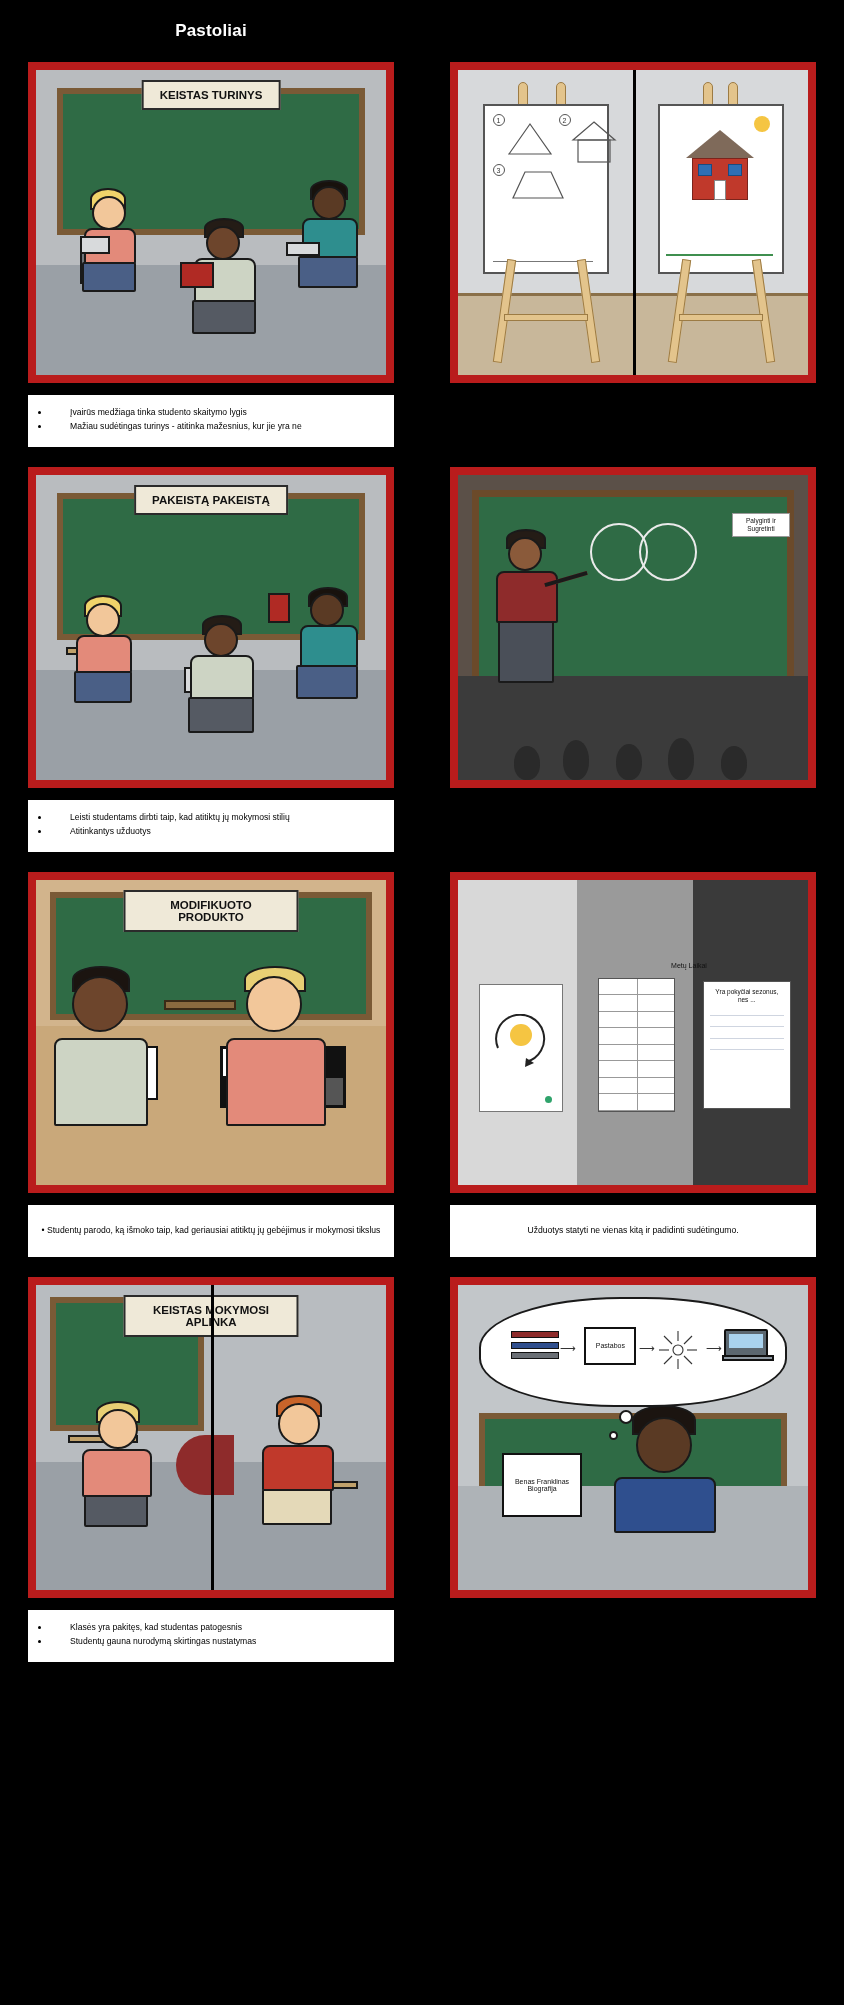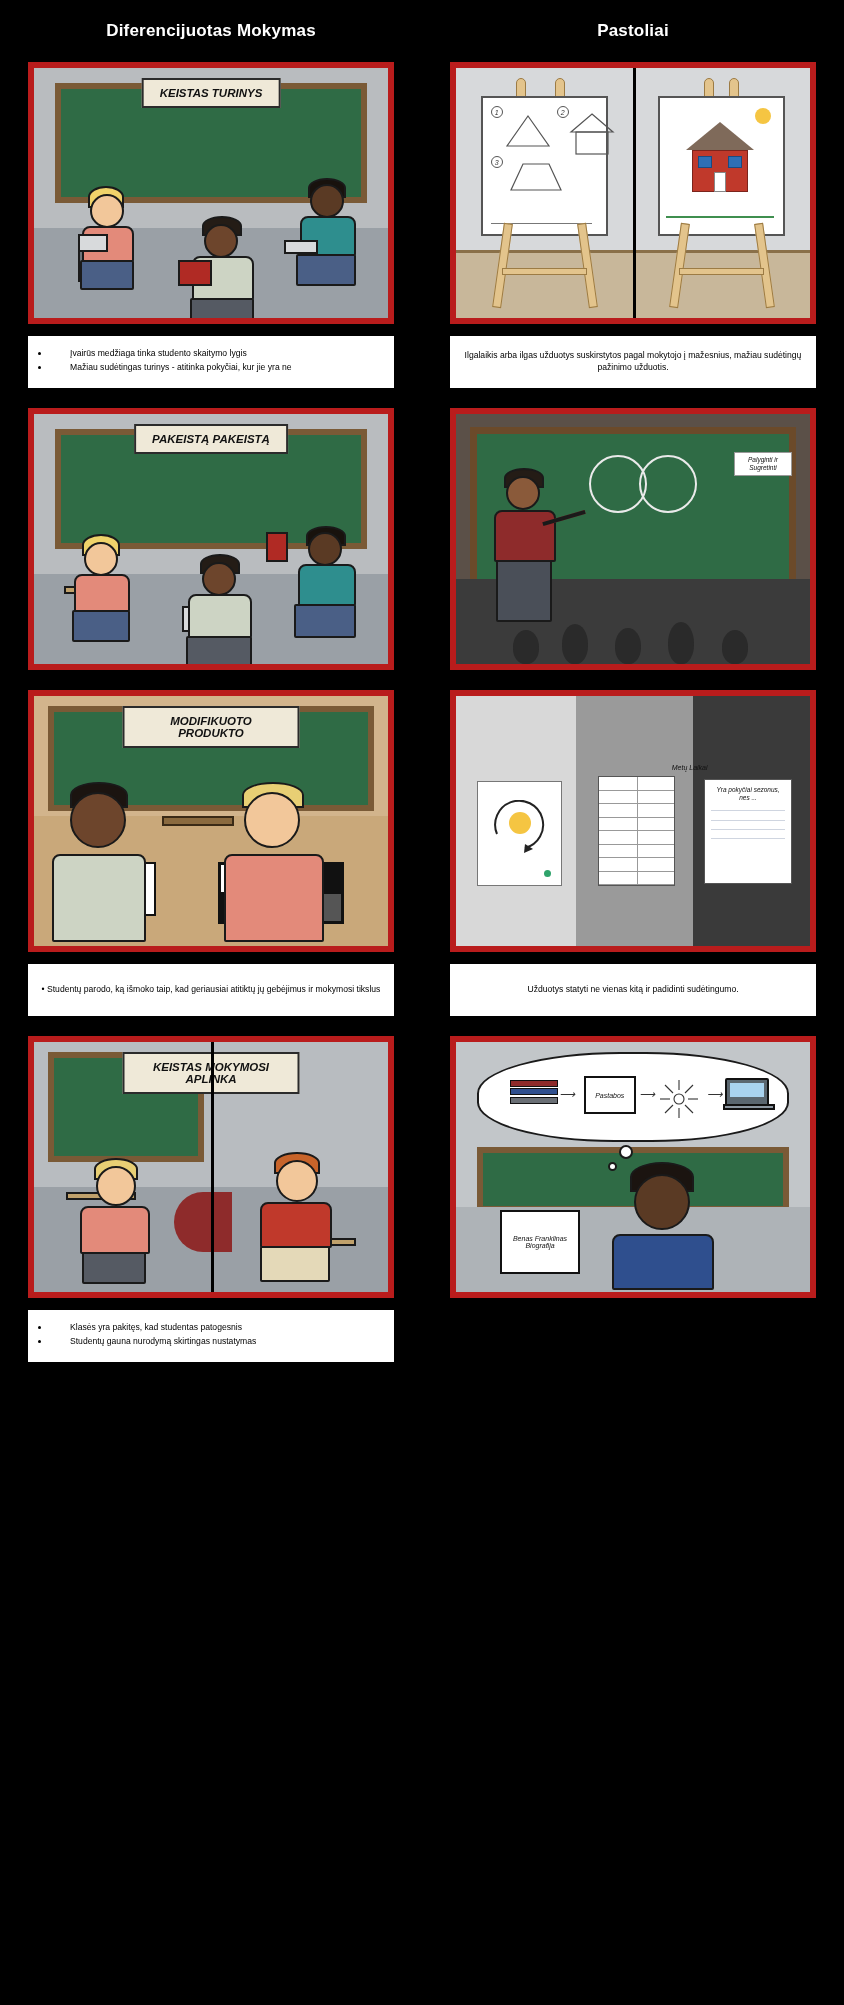--- a/index.html
+++ b/index.html
@@ -41,26 +41,25 @@
     display: flex;
     flex-wrap: wrap;
     width: 844px;
   }
   .cell {
     width: 50%;
     padding: 0 28px 20px 28px;
   }
   .panel {
     width: 100%;
-    height: 262px;
-    border: 6px solid #b91c1c;
+    height: 321px;
+    border: 8px solid #b91c1c;
     background: #b9bcbf;
     position: relative;
     overflow: hidden;
-    font-style: italic;
   }
   .caption {
     width: 100%;
     min-height: 52px;
     margin-top: 12px;
     background: #ffffff;
     color: #000000;
     border: 1px solid #ffffff;
     font-size: 8.6px;
     line-height: 1.35;
@@ -172,21 +171,20 @@
   .mini-laptop { position:absolute; background:#5b6770; border:2px solid #111; border-radius:2px; }
 
   .divider-v { position:absolute; top:0; bottom:0; width:3px; background:#000; z-index:8; }
 </style>
 </head>
 <body>
 
 <div class="board">
 
   <div class="headers">
-    <div class="col-header">Diferencijuotas Mokymas</div>
     <div class="col-header">Pastoliai</div>
   </div>
 
   <div class="grid">
 
     <div class="cell">
       <div class="panel">
         <div class="wall"></div>
         <div class="chalkboard"></div>
         <div class="floor"></div>
@@ -215,21 +213,21 @@
           <div class="head" style="left:18px; top:6px; background:#5a3a24;"></div>
           <div class="body" style="left:8px; top:38px; width:56px; height:40px; background:#2e8e8e;"></div>
           <div class="legs" style="left:4px; top:76px; width:60px; height:32px;"></div>
           <div class="laptop" style="left:-8px; top:62px; width:34px; height:14px;"></div>
         </div>
         <div class="chair" style="left:266px; top:160px; width:50px; height:52px;"></div>
       </div>
       <div class="caption">
         <ul>
           <li>Įvairūs medžiaga tinka studento skaitymo lygis</li>
-          <li>Mažiau sudėtingas turinys - atitinka pokyčiai, kur jie yra ne</li>
+          <li>Mažiau sudėtingas turinys - atitinka mažesnius, kur jie yra ne</li>
         </ul>
       </div>
     </div>
 
     <div class="cell">
       <div class="panel">
         <div class="easel-scene"></div>
         <div class="easel-wall-line"></div>
         <div class="easel-floor"></div>
         <div class="easel-divider"></div>
@@ -268,23 +266,20 @@
             <div class="win" style="left:68px; top:58px; width:14px; height:12px;"></div>
             <div class="win" style="left:54px; top:74px; width:12px; height:20px; background:#ffffff; border-color:#888;"></div>
             <div class="sun" style="right:12px; top:10px;"></div>
             <div class="grass" style="left:6px; bottom:16px; width:88%;"></div>
           </div>
           <div class="easel-leg" style="left:24%; top:62%; height:34%; transform:rotate(8deg);"></div>
           <div class="easel-leg" style="left:72%; top:62%; height:34%; transform:rotate(-8deg);"></div>
           <div class="easel-leg" style="left:26%; top:80%; width:48%; height:7px;"></div>
         </div>
       </div>
-      <div class="caption center">
-        <span>Ilgalaikis arba ilgas užduotys suskirstytos pagal mokytojo į mažesnius, mažiau sudėtingų pažinimo užduotis.</span>
-      </div>
     </div>
 
     <div class="cell">
       <div class="panel">
         <div class="wall"></div>
         <div class="chalkboard"></div>
         <div class="floor"></div>
         <div class="title-plate">PAKEISTĄ PAKEISTĄ</div>
 
         <div class="figure" style="left:34px; top:120px; width:74px; height:114px;">
@@ -303,20 +298,26 @@
         </div>
         <div class="laptop" style="left:148px; top:192px; width:54px; height:26px;"></div>
 
         <div class="figure" style="left:256px; top:112px; width:78px; height:118px;">
           <div class="hair" style="left:16px; top:0; width:40px; height:20px; background:#18120d;"></div>
           <div class="head" style="left:18px; top:6px; background:#5a3a24;"></div>
           <div class="body" style="left:8px; top:38px; width:58px; height:42px; background:#2e8e8e;"></div>
           <div class="legs" style="left:4px; top:78px; width:62px; height:34px;"></div>
         </div>
         <div class="book" style="left:232px; top:118px; width:22px; height:30px; background:#b02a24;"></div>
+      </div>
+      <div class="caption">
+        <ul>
+          <li>Leisti studentams dirbti taip, kad atitiktų jų mokymosi stilių</li>
+          <li>Atitinkantys užduotys</li>
+        </ul>
       </div>
     </div>
 
     <div class="cell">
       <div class="panel" style="background:#5b5048;">
         <div class="venn-board">
           <div class="venn-circle" style="left:36%; top:14%;"></div>
           <div class="venn-circle" style="left:52%; top:14%;"></div>
         </div>
         <div class="sticky" style="right:18px; top:38px; width:58px;">

